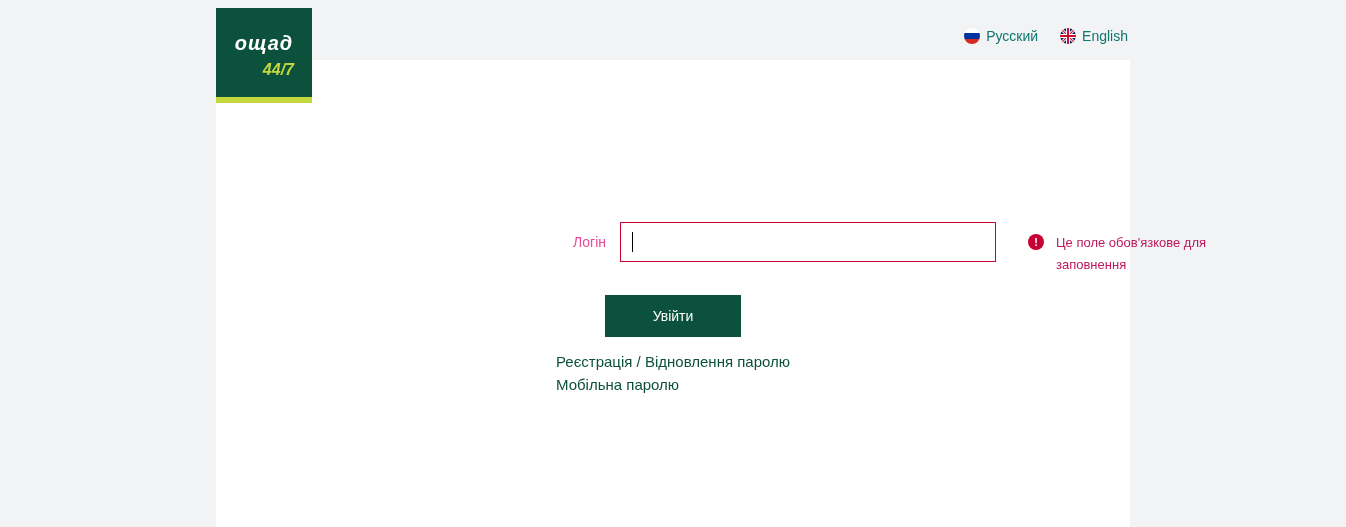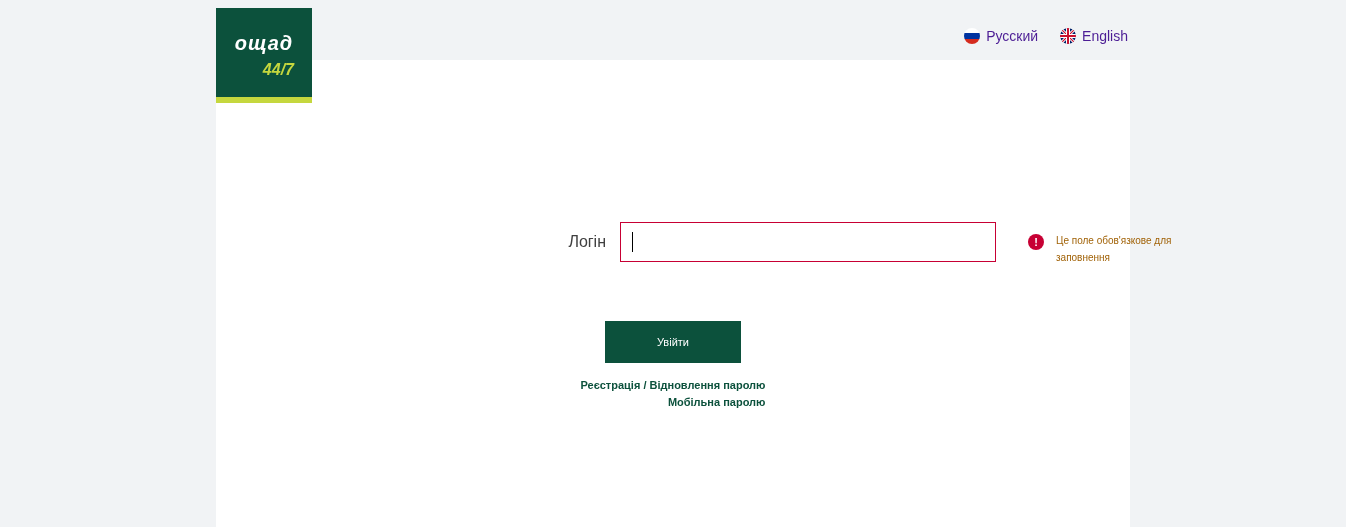--- a/index.html
+++ b/index.html
@@ -62,21 +62,21 @@
       top: 28px;
       display: flex;
       gap: 22px;
       align-items: center;
     }
     .lang-item {
       display: flex;
       align-items: center;
       gap: 6px;
       cursor: pointer;
-      color: #4c1d95;
+      color: #0f766e;
       font-size: 14px;
     }
     .flag {
       width: 16px;
       height: 16px;
       border-radius: 50%;
       flex-shrink: 0;
     }
     .flag-ru {
       background: linear-gradient(to bottom, #ffffff 0%, #ffffff 33%, #0033a0 33%, #0033a0 66%, #d52b1e 66%, #d52b1e 100%);
@@ -105,22 +105,22 @@
     .form-row {
       display: flex;
       align-items: center;
       margin-bottom: 29px;
       position: relative;
     }
     .form-label {
       width: 270px;
       text-align: right;
       padding-right: 14px;
-      color: #404040;
-      font-size: 16px;
+      color: #ec4899;
+      font-size: 14px;
     }
     .form-input {
       width: 376px;
       height: 40px;
       border: 1px solid #d8d8d8;
       padding: 0 12px;
       font-size: 14px;
       outline: none;
     }
     .form-input.error {
@@ -144,41 +144,40 @@
       color: #ffffff;
       font-size: 11px;
       font-weight: bold;
       display: flex;
       align-items: center;
       justify-content: center;
       flex-shrink: 0;
       margin-top: 2px;
     }
     .error-text {
-      color: #a16207;
-      font-size: 10px;
+      color: #be185d;
+      font-size: 13px;
       line-height: 1.7;
     }
     .submit-btn {
       width: 136px;
       height: 42px;
       background: #0c513c;
       color: #ffffff;
       border: none;
-      font-size: 11px;
+      font-size: 14px;
       cursor: pointer;
-      margin-top: 30px;
+      margin-top: 4px;
       margin-bottom: 14px;
     }
     .links {
-      text-align: right;
+      text-align: left;
       color: #0c513c;
-      font-size: 11px;
+      font-size: 15px;
       line-height: 1.5;
-      font-weight: bold;
     }
     .links a {
       color: #0c513c;
       text-decoration: none;
       cursor: pointer;
     }
     .cursor-caret {
       position: absolute;
       left: 12px;
       top: 10px;

